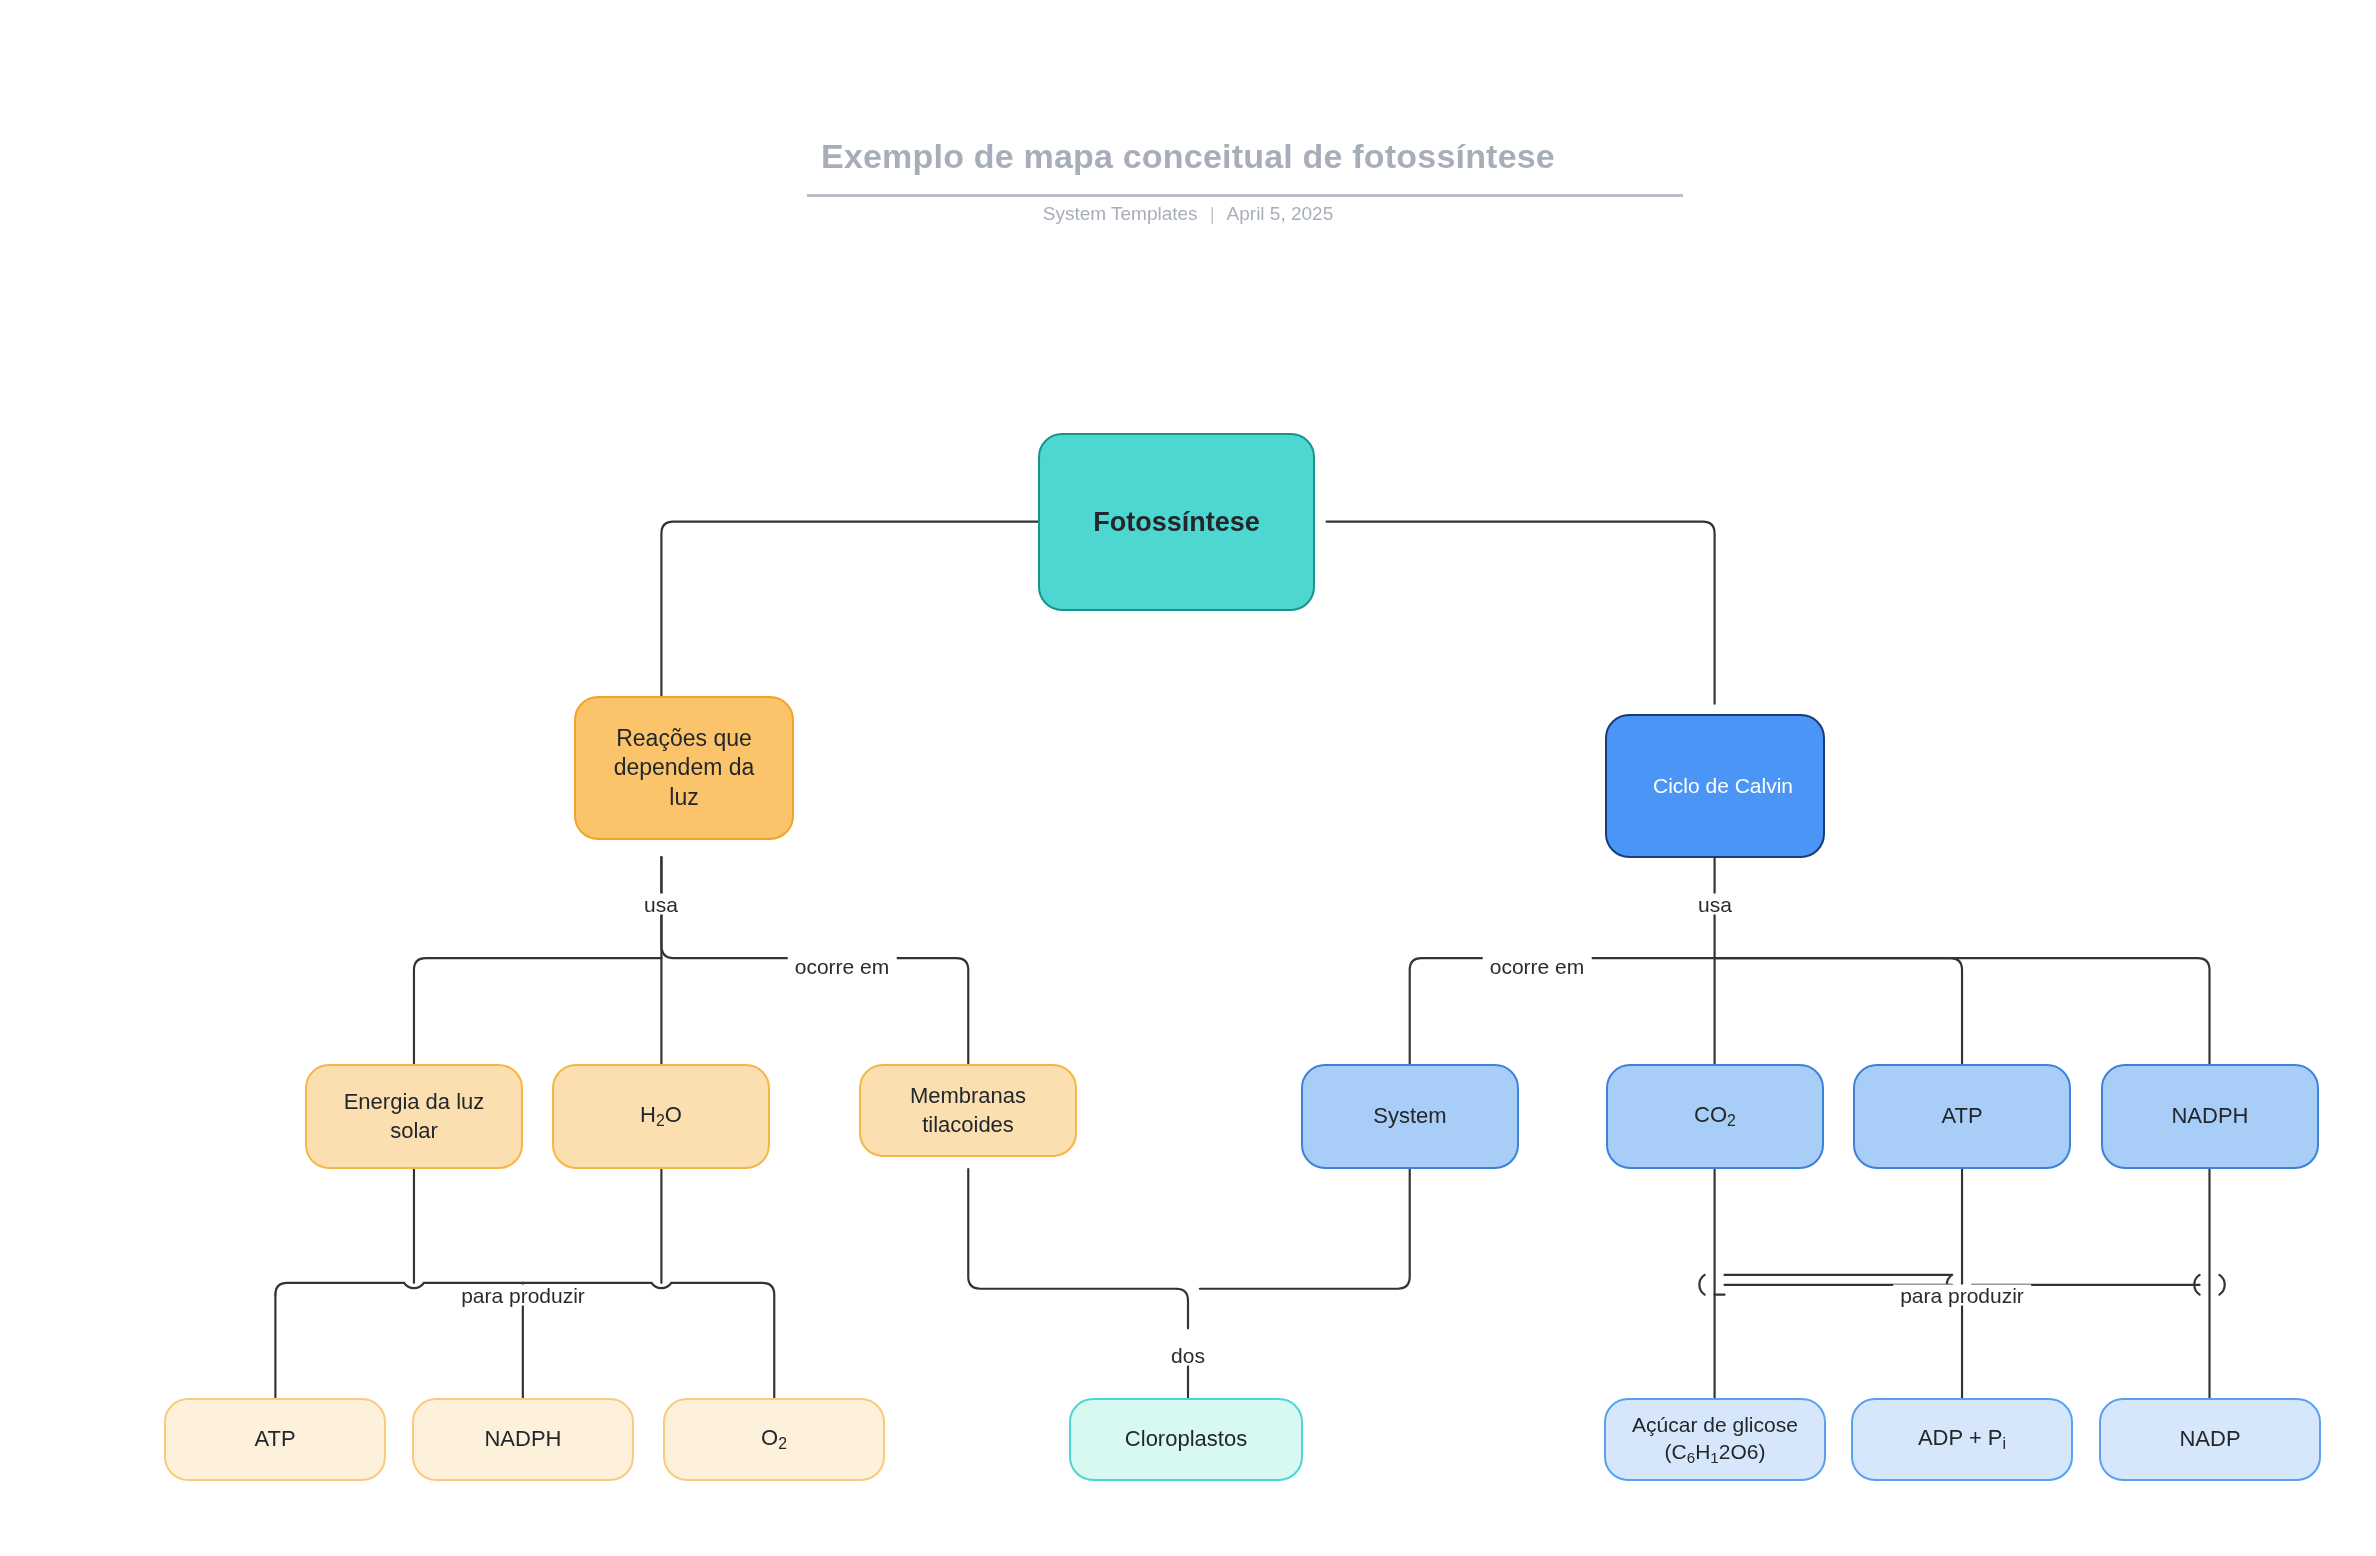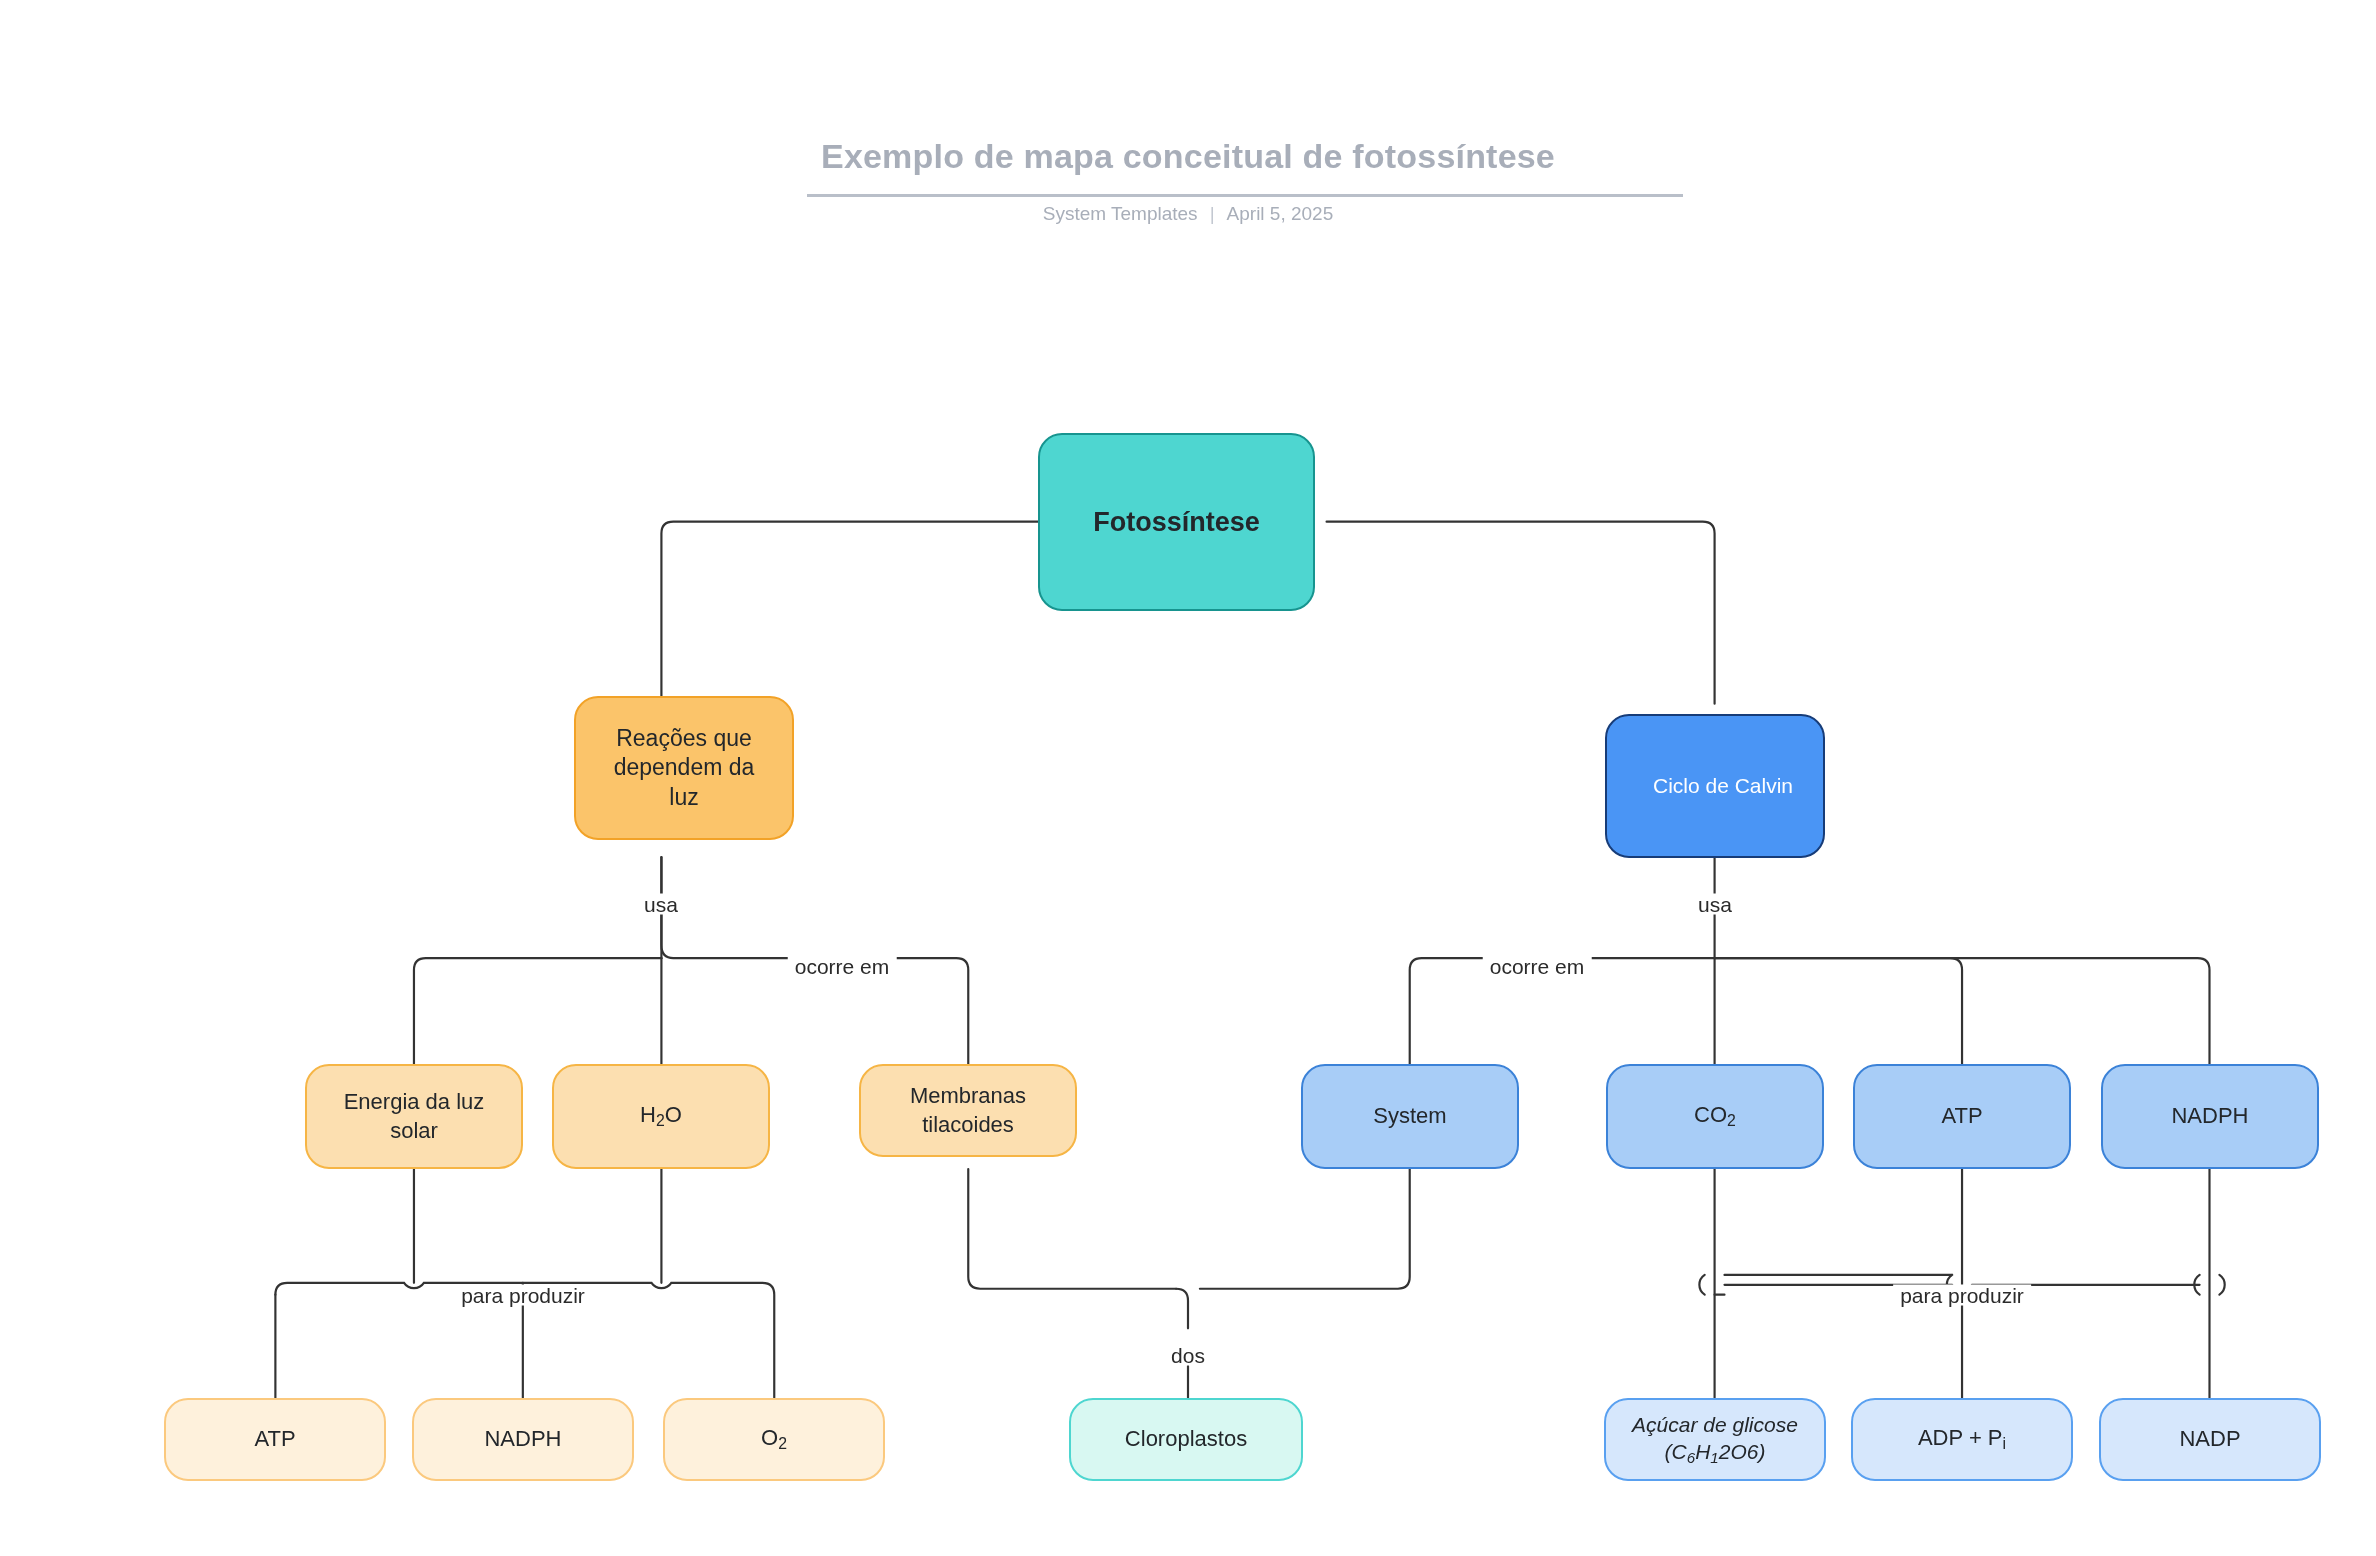--- a/index.html
+++ b/index.html
@@ -222,21 +222,21 @@
 </div>
 
 <div class="node" style="left:1069px; top:1398px; width:234px; height:83px;
             background:#D8F8F2; border-color:#4ED6D0; border-width:2.5px;
             font-size:22px; color:#23272b;">
   <span class="node-label">Cloroplastos</span>
 </div>
 
 <div class="node" style="left:1604px; top:1398px; width:222px; height:83px;
             background:#D6E7FC; border-color:#59A0F0; border-width:2.5px;
-            font-size:21px; color:#23272b;font-style:italic;">
+            font-size:21px; color:#23272b;">
   <span class="node-label">Açúcar de glicose<br>(C<sub>6</sub>H<sub>1</sub>2O6)</span>
 </div>
 
 <div class="node" style="left:1851px; top:1398px; width:222px; height:83px;
             background:#D6E7FC; border-color:#59A0F0; border-width:2.5px;
             font-size:22px; color:#23272b;">
   <span class="node-label">ADP + P<sub>i</sub></span>
 </div>
 
 <div class="node" style="left:2099px; top:1398px; width:222px; height:83px;

